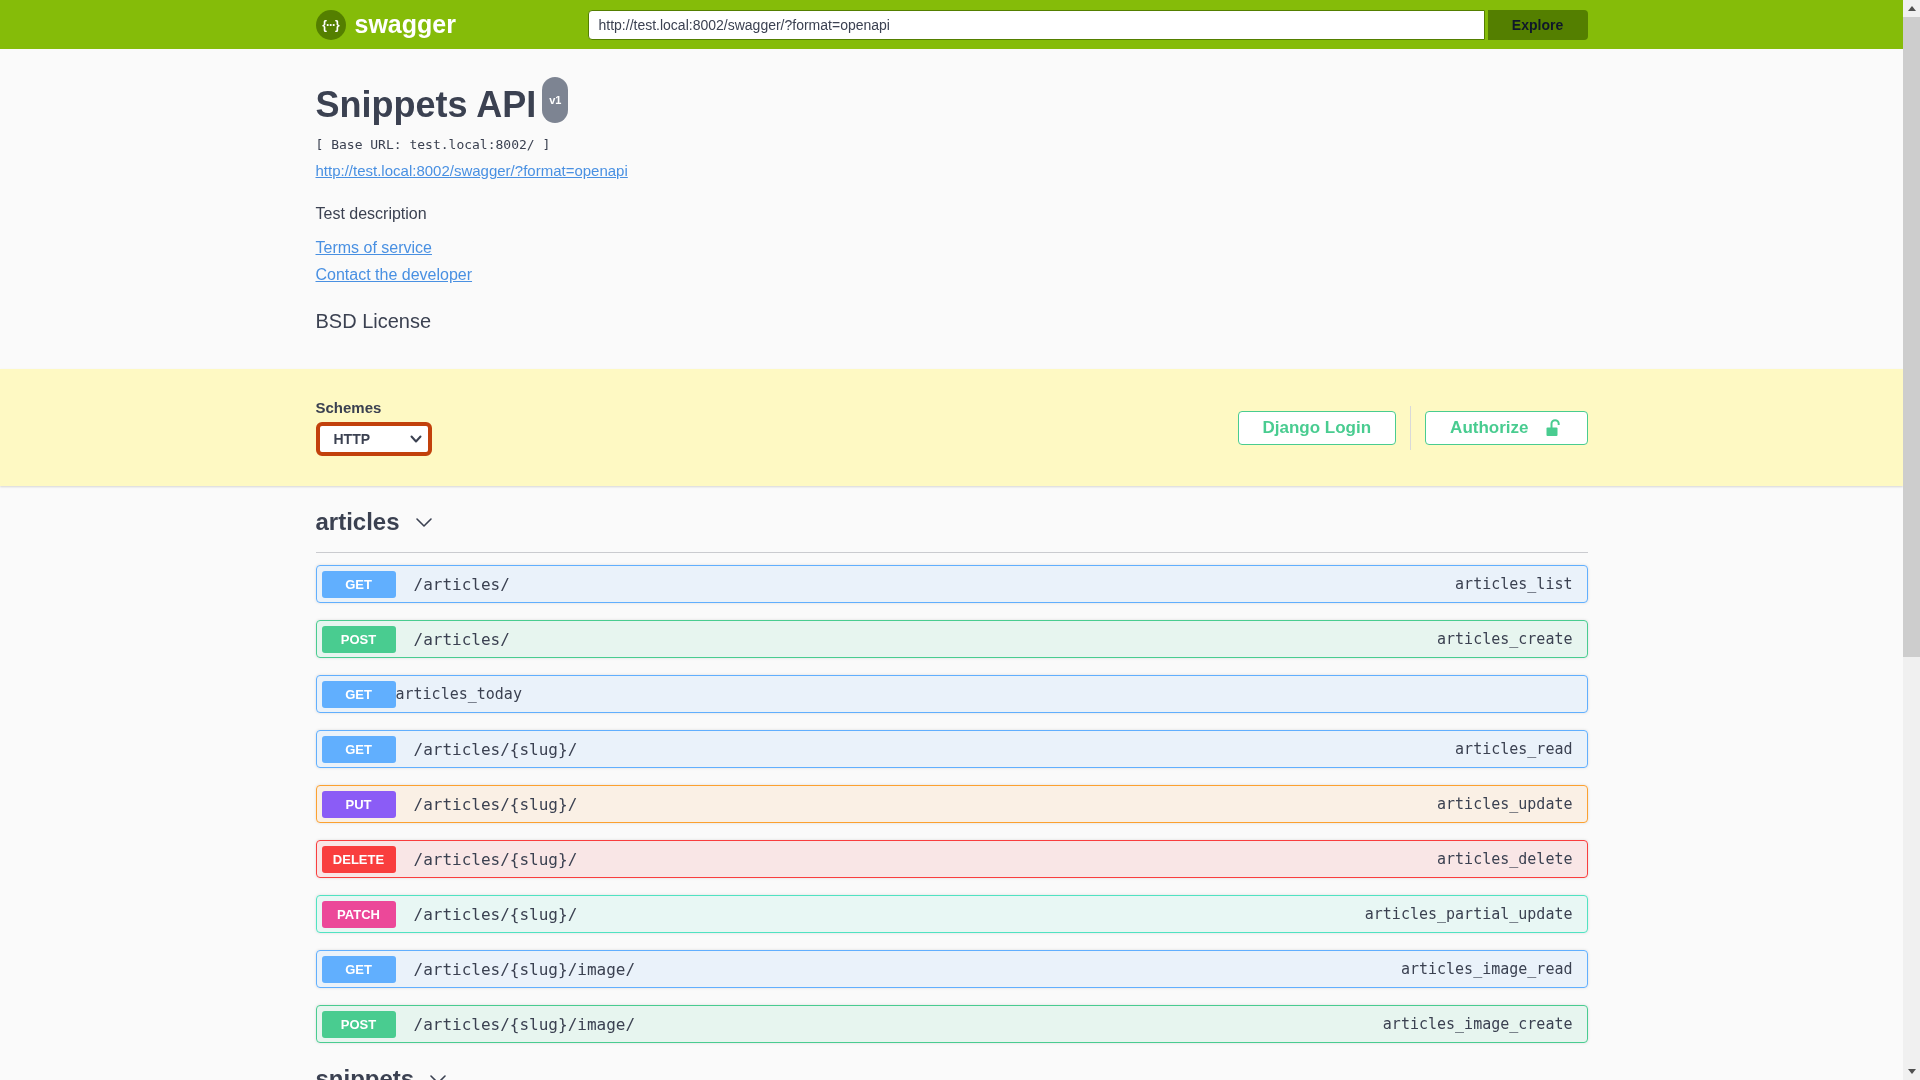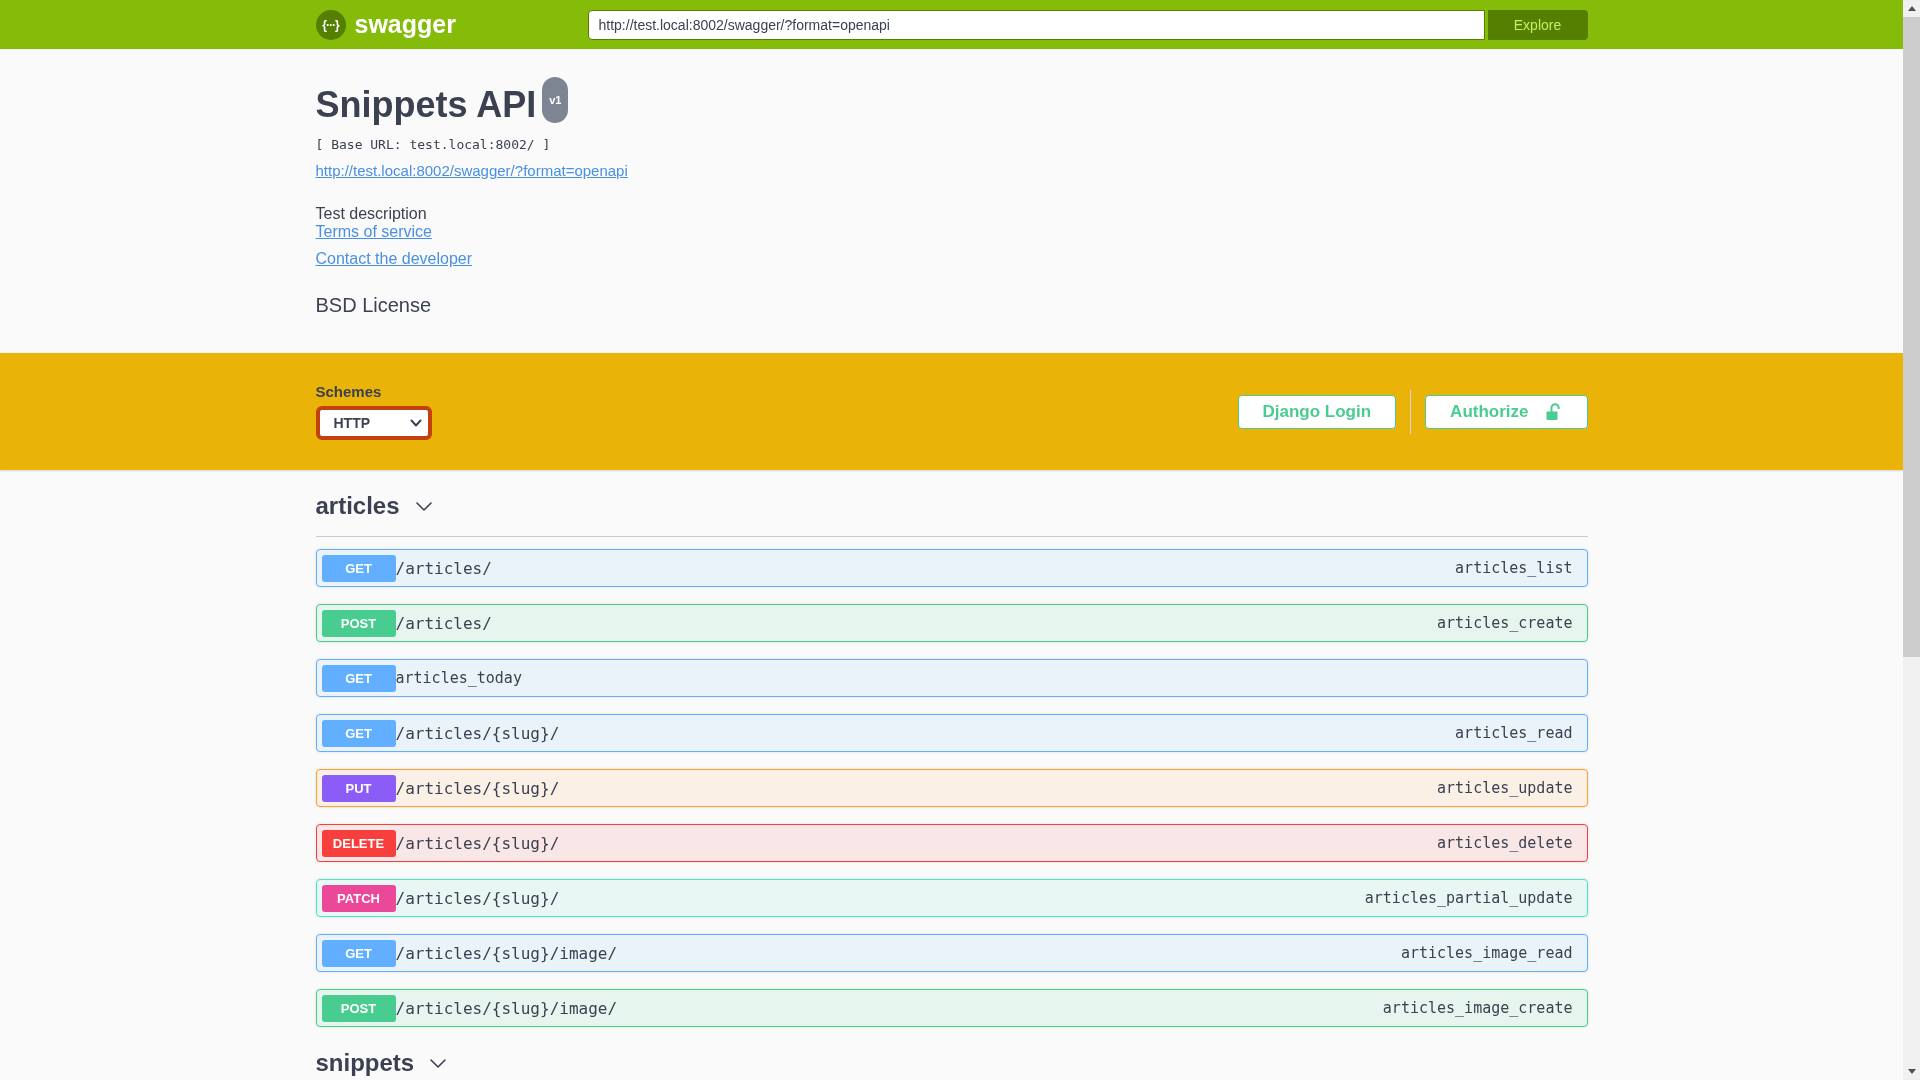--- a/index.html
+++ b/index.html
@@ -20,43 +20,43 @@
     color:#fff; font-size:12px; font-weight:bold; display:flex; align-items:center;
     justify-content:center; letter-spacing:-1px;
   }
   .brand-text { color:#fff; font-size:25px; font-weight:bold; margin-left:9px; }
   .explore-input {
     flex:1; height:30px; border:1px solid #547f00; border-radius:4px 0 0 4px;
     padding:0 10px; font-size:14px; color:#3b4151; outline:none;
     font-family:"Liberation Sans", sans-serif;
   }
   .explore-btn {
-    width:100px; height:30px; margin-left:3px; background:#547f00; color:#bef264;
-    border:none; border-radius:0 4px 4px 0; font-size:14px; font-weight:normal; cursor:pointer;
+    width:100px; height:30px; margin-left:3px; background:#547f00; color:#0f172a;
+    border:none; border-radius:0 4px 4px 0; font-size:14px; font-weight:bold; cursor:pointer;
     font-family:"Liberation Sans", sans-serif;
   }
 
   
   .info-section { padding:36px 16px;text-align:center; }
   .api-title { font-size:36px; font-weight:bold; margin:0; line-height:40px; }
   .version-badge {
     display:inline-block; background:#7d8492; color:#fff; font-size:11px; font-weight:bold;
     border-radius:50px; padding:3px 7px; vertical-align:top; position:relative; top:-8px; margin-left:6px;
   }
   .base-url { font-family:"DejaVu Sans Mono", monospace; font-size:13px; margin-top:6px; color:#3b4151; }
   .spec-link { display:inline-block; margin-top:10px; font-size:15px; color:#4990e2; text-decoration:underline; }
   .description { margin-top:26px; font-size:16px; }
-  .info-link { display:inline-block; margin-top:0; font-size:16px; color:#4990e2; text-decoration:underline; }
+  .info-link { display:inline-block; margin-top:16px; font-size:16px; color:#4990e2; text-decoration:underline; }
   .info-link.second { margin-top:9px; }
   .license { margin-top:26px; font-size:20px; }
   .info-col a { width:max-content; }
   .info-col { display:flex; flex-direction:column; align-items:flex-start; }
 
   
-  .scheme-section { background:#eab308; box-shadow:0 1px 2px 0 rgba(0,0,0,.15); padding:30px 16px; }
+  .scheme-section { background:#fef9c3; box-shadow:0 1px 2px 0 rgba(0,0,0,.15); padding:30px 16px; }
   .scheme-inner { display:flex; align-items:center; justify-content:space-between; }
   .schemes-label { font-size:15px; font-weight:bold; margin-bottom:6px; }
   .select-wrap { position:relative; width:116px; }
   .scheme-select {
     appearance:none; -webkit-appearance:none; width:116px; height:34px;
     border:4px solid #c2410c; border-radius:6px; background:#fff; color:#3b4151;
     font-size:14px; font-weight:bold; padding:0 30px 0 14px; outline:none;
     font-family:"Liberation Sans", sans-serif; cursor:pointer;
   }
   .select-chevron { position:absolute; right:9px; top:10px; pointer-events:none; }
@@ -81,21 +81,21 @@
   .op-row {
     display:flex; align-items:center; height:38px; margin-bottom:17px;
     border:1px solid; border-radius:4px; box-shadow:0 0 3px rgba(0,0,0,.12);
     padding:0 14px 0 5px; cursor:pointer;
   }
   .op-badge {
     width:74px; height:27px; line-height:27px; text-align:center; border-radius:3px;
     color:#fff; font-size:13px; font-weight:bold; flex:none;
   }
   .op-path {
-    font-family:"DejaVu Sans Mono", monospace; font-size:16px;
+    margin-left:18px; font-family:"DejaVu Sans Mono", monospace; font-size:16px;
     color:#3b4151; flex:1;
   }
   .op-id { font-family:"DejaVu Sans Mono", monospace; font-size:15px; color:#3b4151; }
   .op-get    { border-color:#61affe; background:rgba(97,175,254,.1); }
   .op-get    .op-badge { background:#61affe; }
   .op-post   { border-color:#49cc90; background:rgba(73,204,144,.1); }
   .op-post   .op-badge { background:#49cc90; }
   .op-put    { border-color:#fca130; background:rgba(252,161,48,.1); }
   .op-put    .op-badge { background:#8b5cf6;text-align:center; }
   .op-delete { border-color:#f93e3e; background:rgba(249,62,62,.1); }

